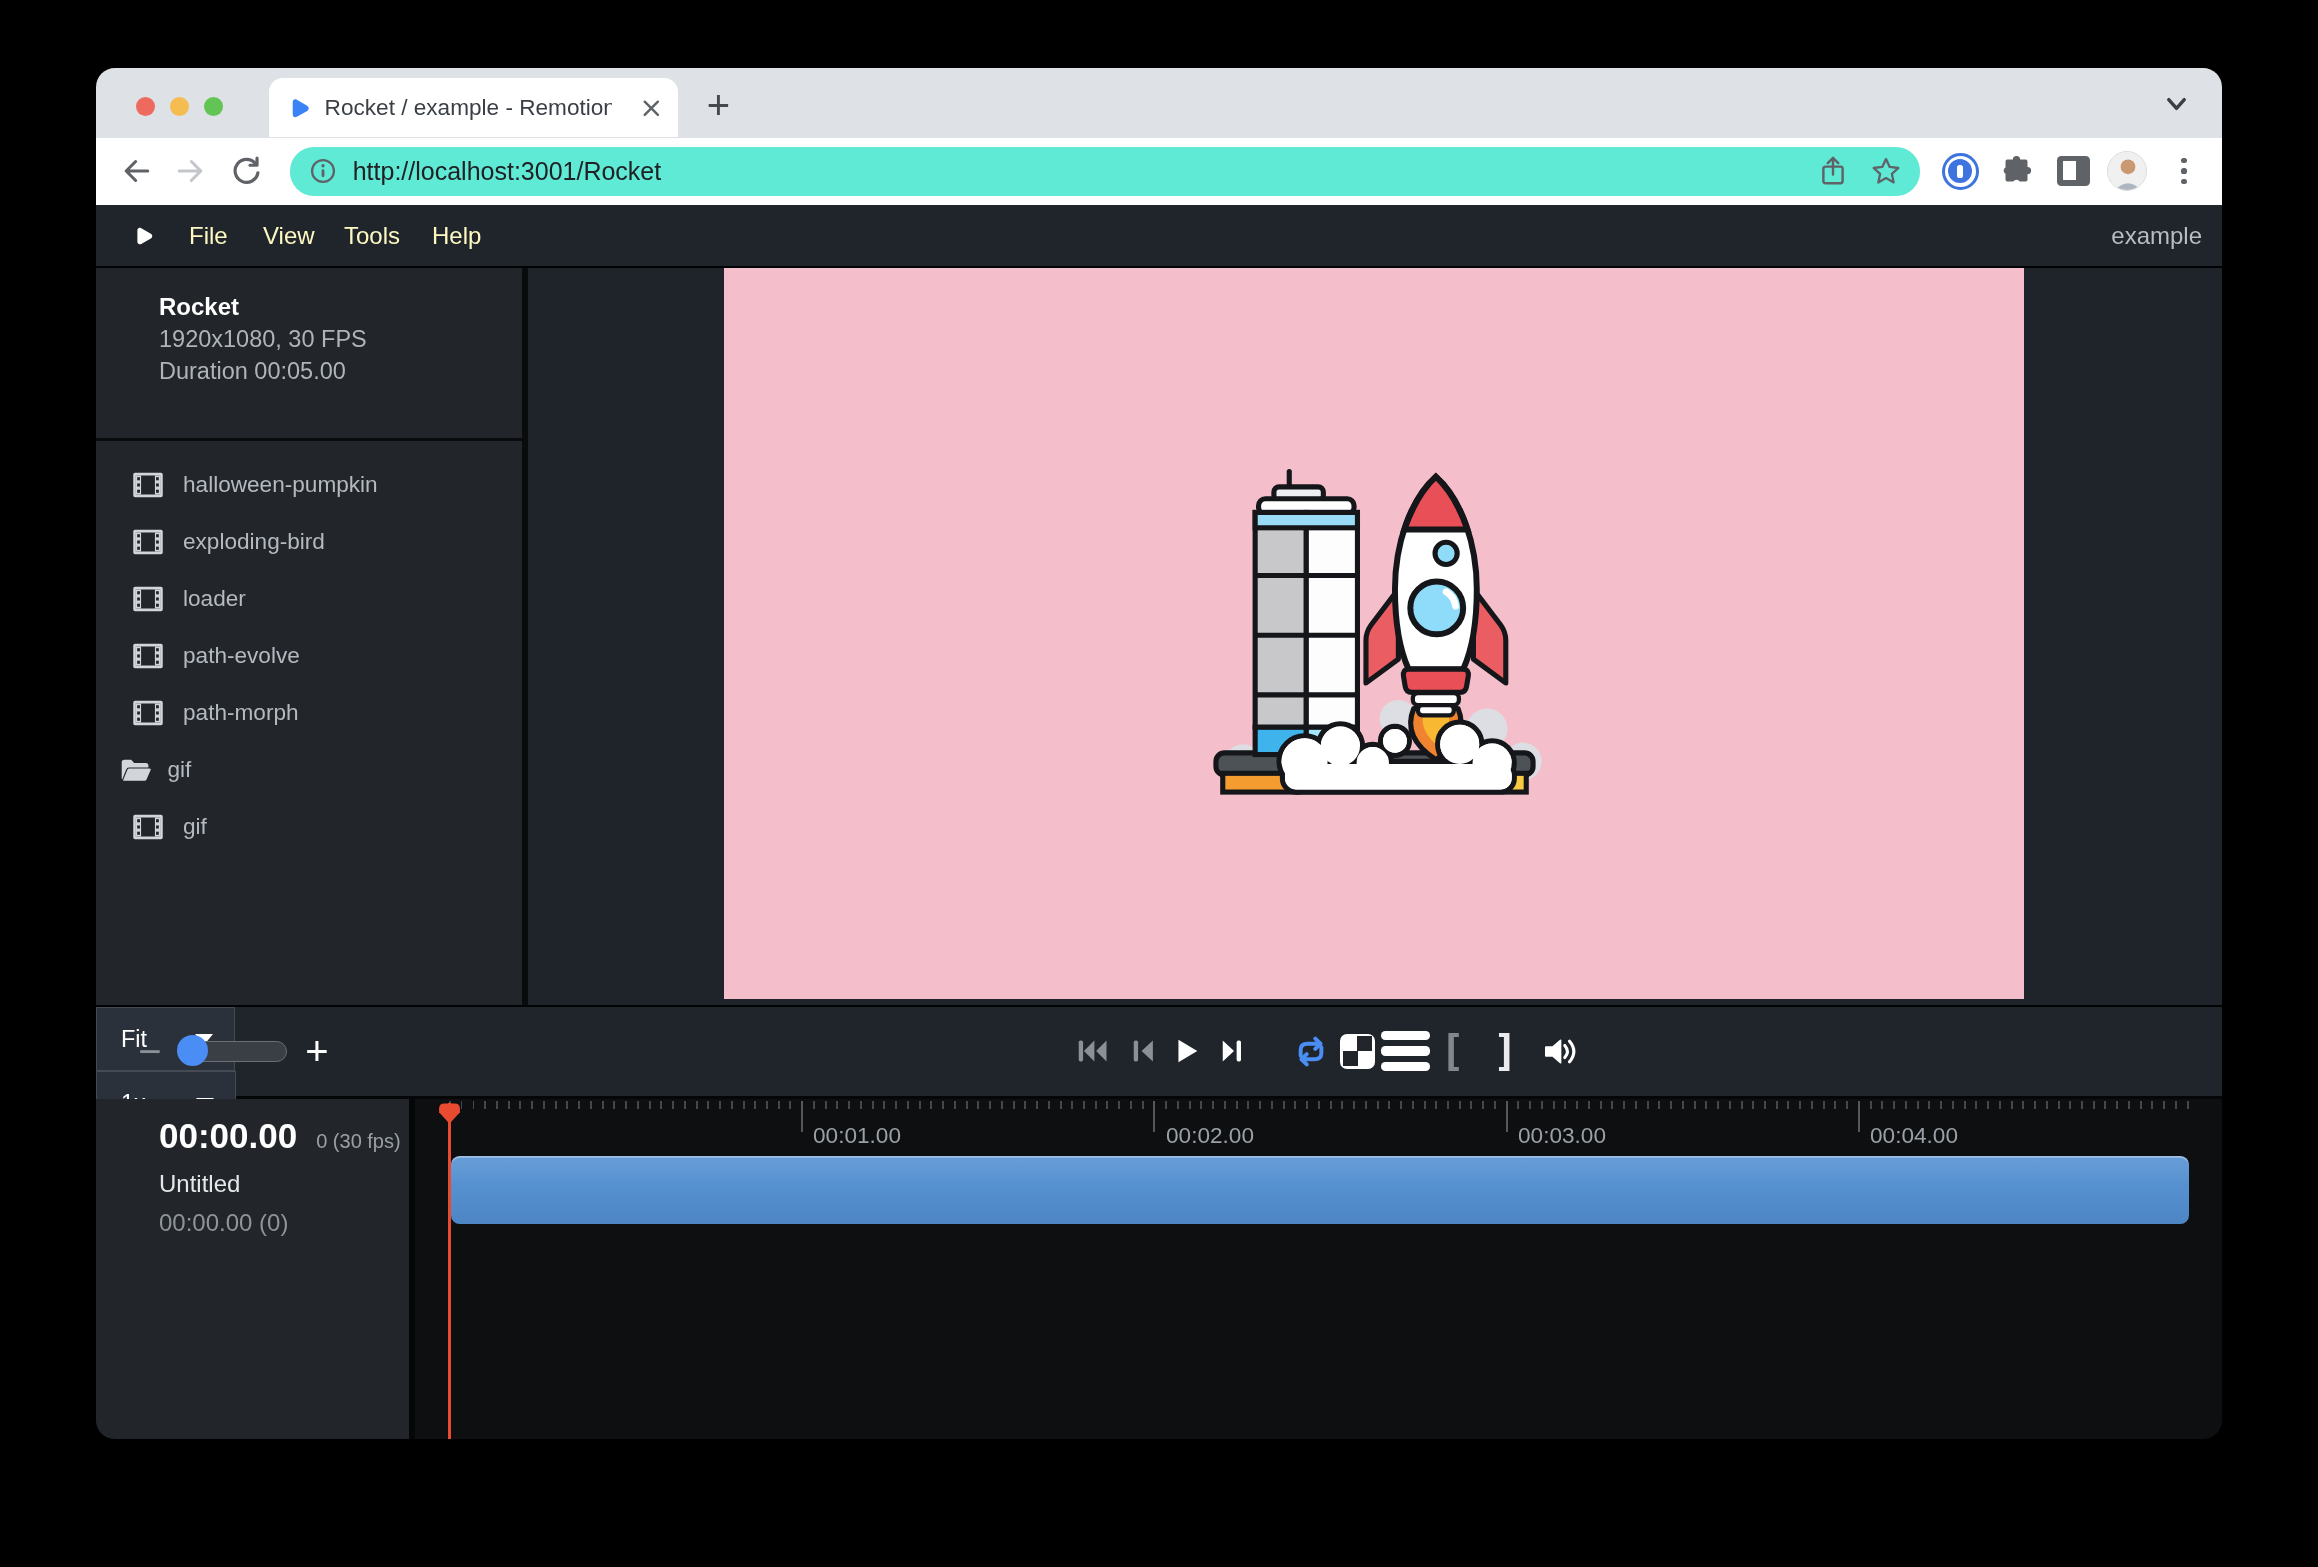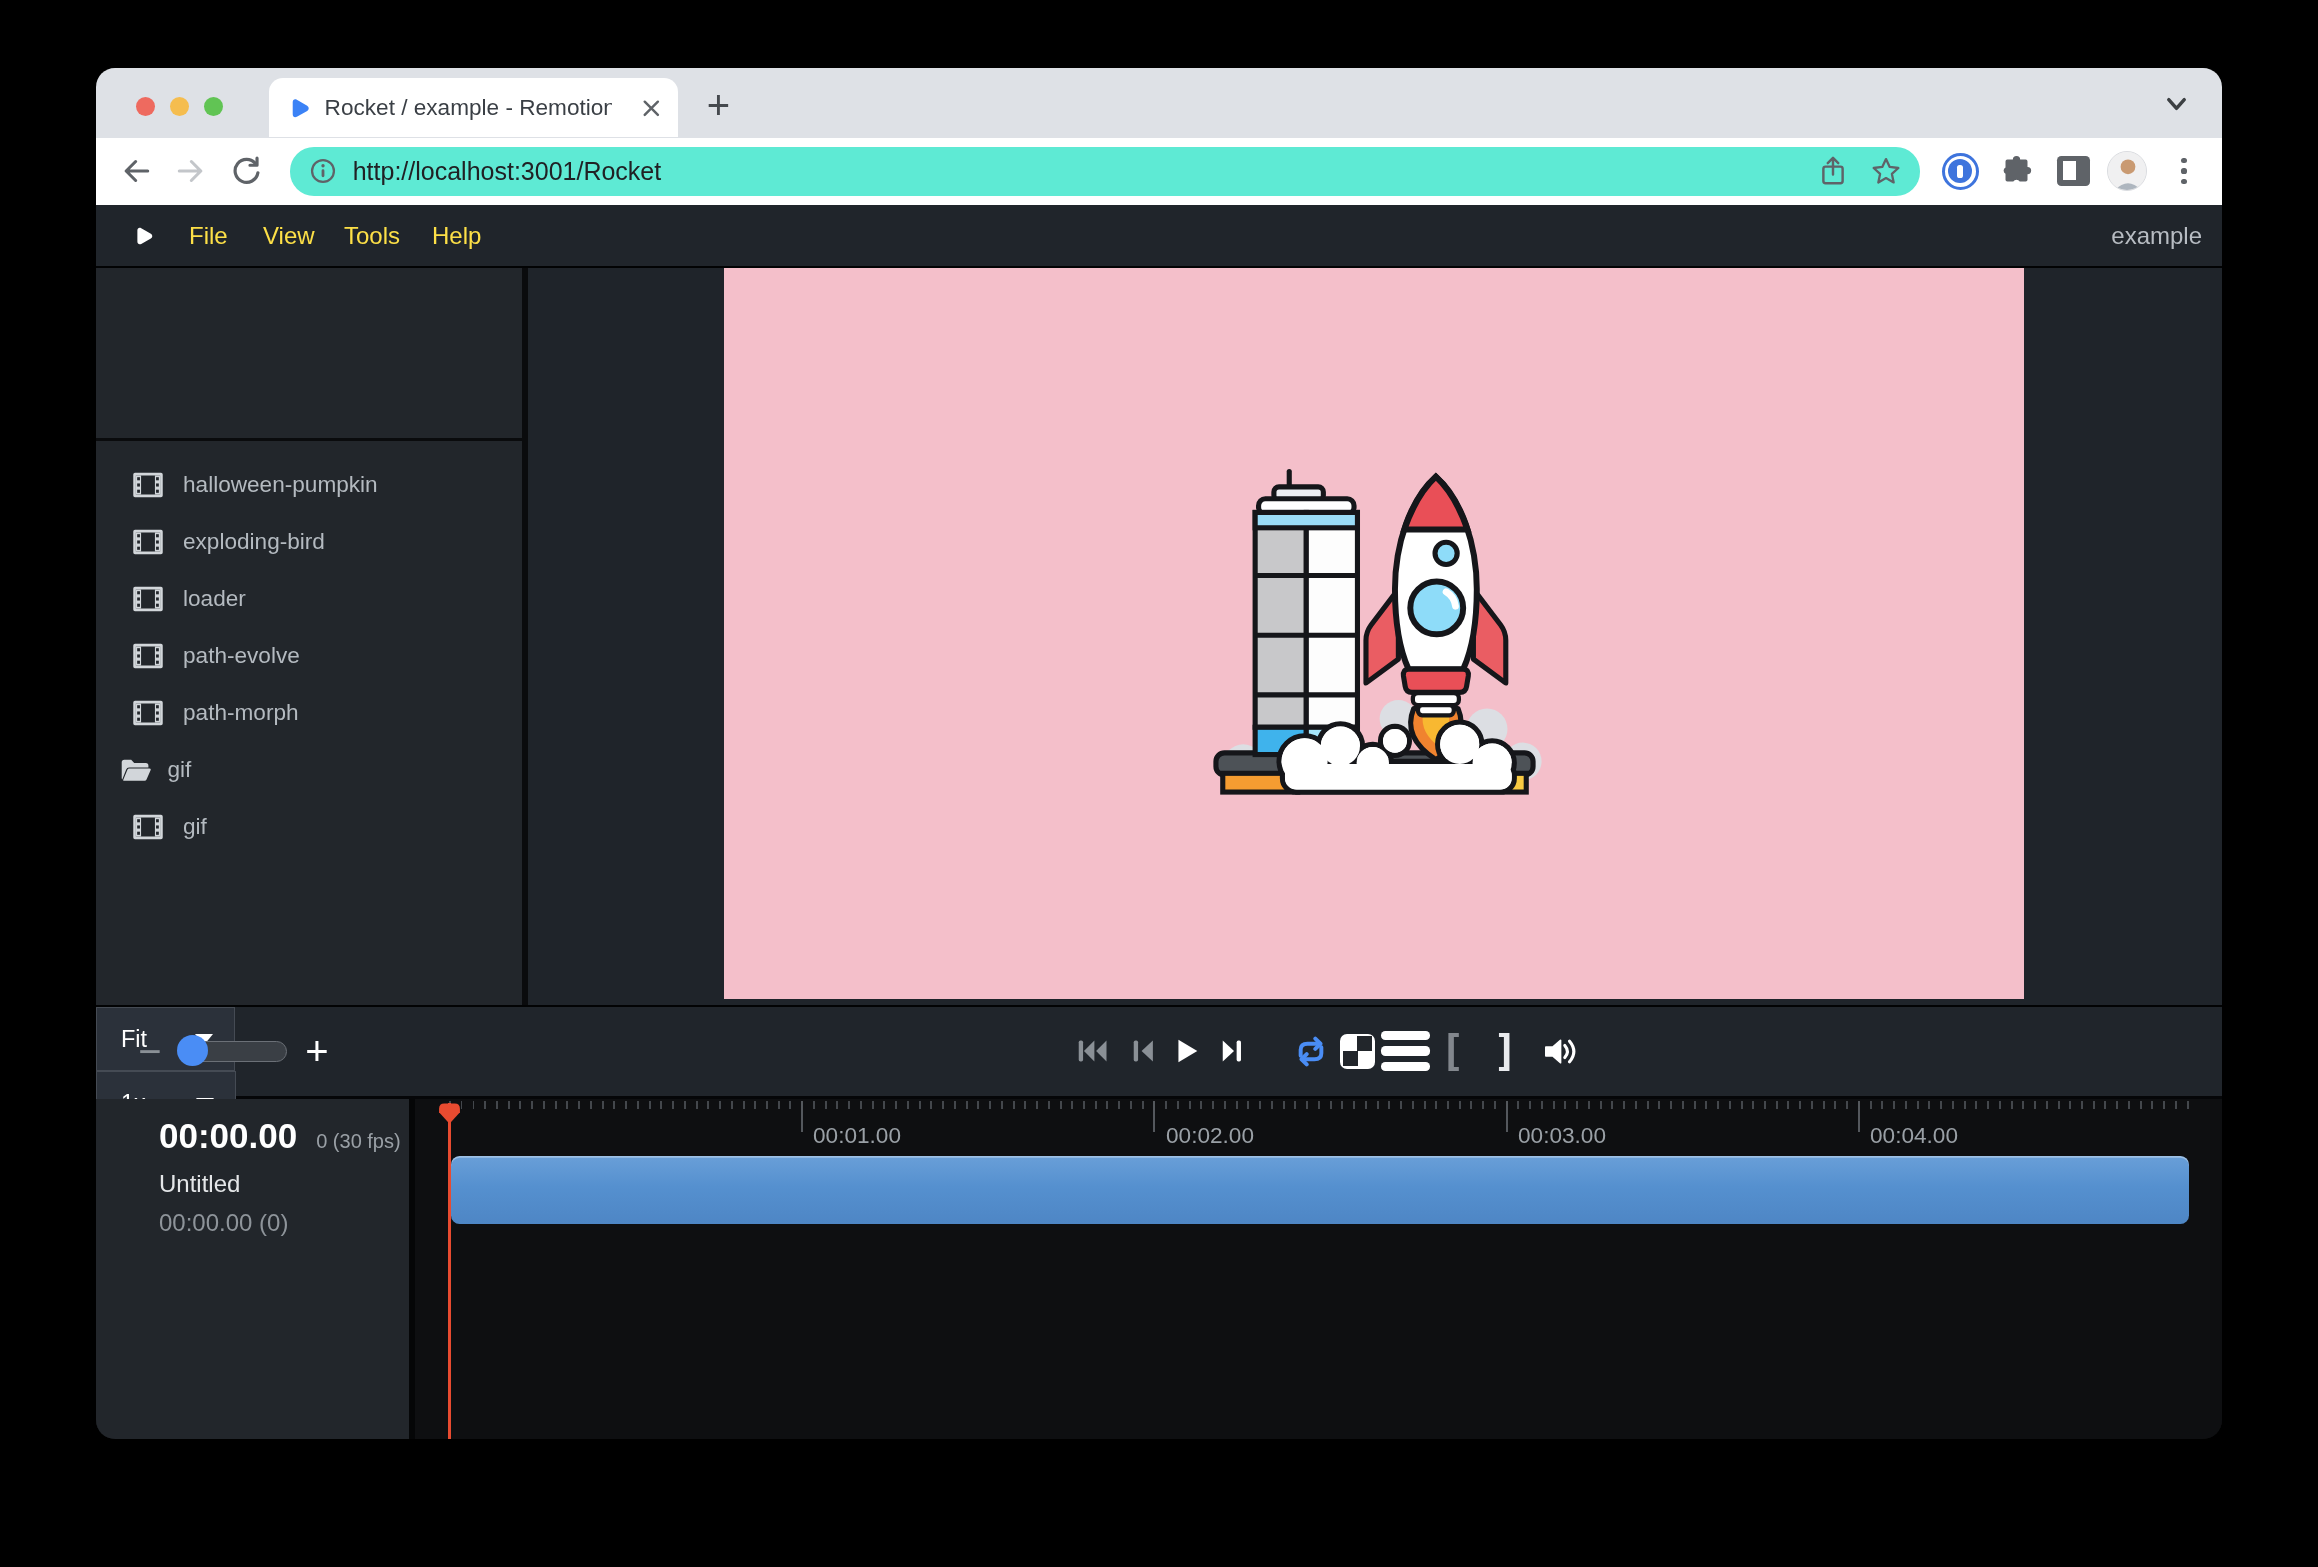--- a/index.html
+++ b/index.html
@@ -31,21 +31,21 @@
   .onep .in{width:24px;height:24px;border-radius:50%;background:#3e74dd;display:flex;align-items:center;justify-content:center;}
   .onep .slot{width:6px;height:13px;border-radius:2.6px;background:#fff;}
   .sidepanel-ic{width:33px;height:30px;background:#5f6368;border-radius:4.3px;position:relative;}
   .sidepanel-ic::before{content:"";position:absolute;left:6px;top:5.2px;width:13px;height:19px;background:#fff;}
   .avatar{width:40px;height:40px;border-radius:50%;overflow:hidden;background:#ededee;border:1.7px solid #dadce0;}
   .kebab{display:flex;flex-direction:column;gap:5.2px;align-items:center;}
   .kebab i{width:5.2px;height:5.2px;border-radius:50%;background:#5f6368;}
 
   
   .menubar{position:absolute;left:0;top:137px;width:100%;height:63px;background:#20252b;border-bottom:2.6px solid #020304;}
-  .menu-item{position:absolute;top:0;height:61px;display:flex;align-items:center;font-size:24px;color:#fde047;}
+  .menu-item{position:absolute;top:0;height:61px;display:flex;align-items:center;font-size:24px;color:#fef9c3;}
   .menubar .logo{position:absolute;left:37px;top:18px;width:21px;height:26px;}
   .project-label{position:absolute;right:20px;top:0;height:61px;display:flex;align-items:center;font-size:24px;color:#b7bcc2;}
 
   .main{position:absolute;left:0;top:200px;width:100%;height:737px;background:#1f242a;}
   .sidebar{position:absolute;left:0;top:0;width:426px;height:100%;background:#22262b;overflow:hidden;}
   .v-div{position:absolute;left:426px;top:0;width:6px;height:100%;background:#0a0b0d;}
   .comp-info{position:absolute;left:63px;top:22.6px;line-height:32px;}
   .comp-name{font-size:24px;font-weight:bold;color:#fff;}
   .comp-meta,.comp-dur{font-size:23.5px;color:#aeb4ba;}
   .h-div{position:absolute;left:0;top:170px;width:100%;height:2.6px;background:#0a0b0d;}
@@ -212,20 +212,25 @@
     </span>
     <span class="menu-item" style="left:93px;">File</span>
     <span class="menu-item" style="left:167px;">View</span>
     <span class="menu-item" style="left:248px;">Tools</span>
     <span class="menu-item" style="left:336px;">Help</span>
     <span class="project-label">example</span>
   </div>
 
   <div class="main">
     <div class="sidebar">
+      <div class="comp-info">
+        <div class="comp-name">Rocket</div>
+        <div class="comp-meta">1920x1080, 30 FPS</div>
+        <div class="comp-dur">Duration 00:05.00</div>
+      </div>
       <div class="h-div"></div>
       <div class="comp-list">
           <div class="side-item composition">
     <span class="icon">
       <svg class="film-glyph" viewBox="0 0 34 30" width="30" height="26">
         <g fill="#d2d6da">
           <path d="M2 1 h30 a2 2 0 0 1 2 2 v24 a2 2 0 0 1 -2 2 h-30 a2 2 0 0 1 -2 -2 v-24 a2 2 0 0 1 2 -2 z M3 4 v22 h28 v-22 z"></path>
           <rect x="3" y="4" width="6" height="22"></rect>
           <rect x="25" y="4" width="6" height="22"></rect>
         </g>

